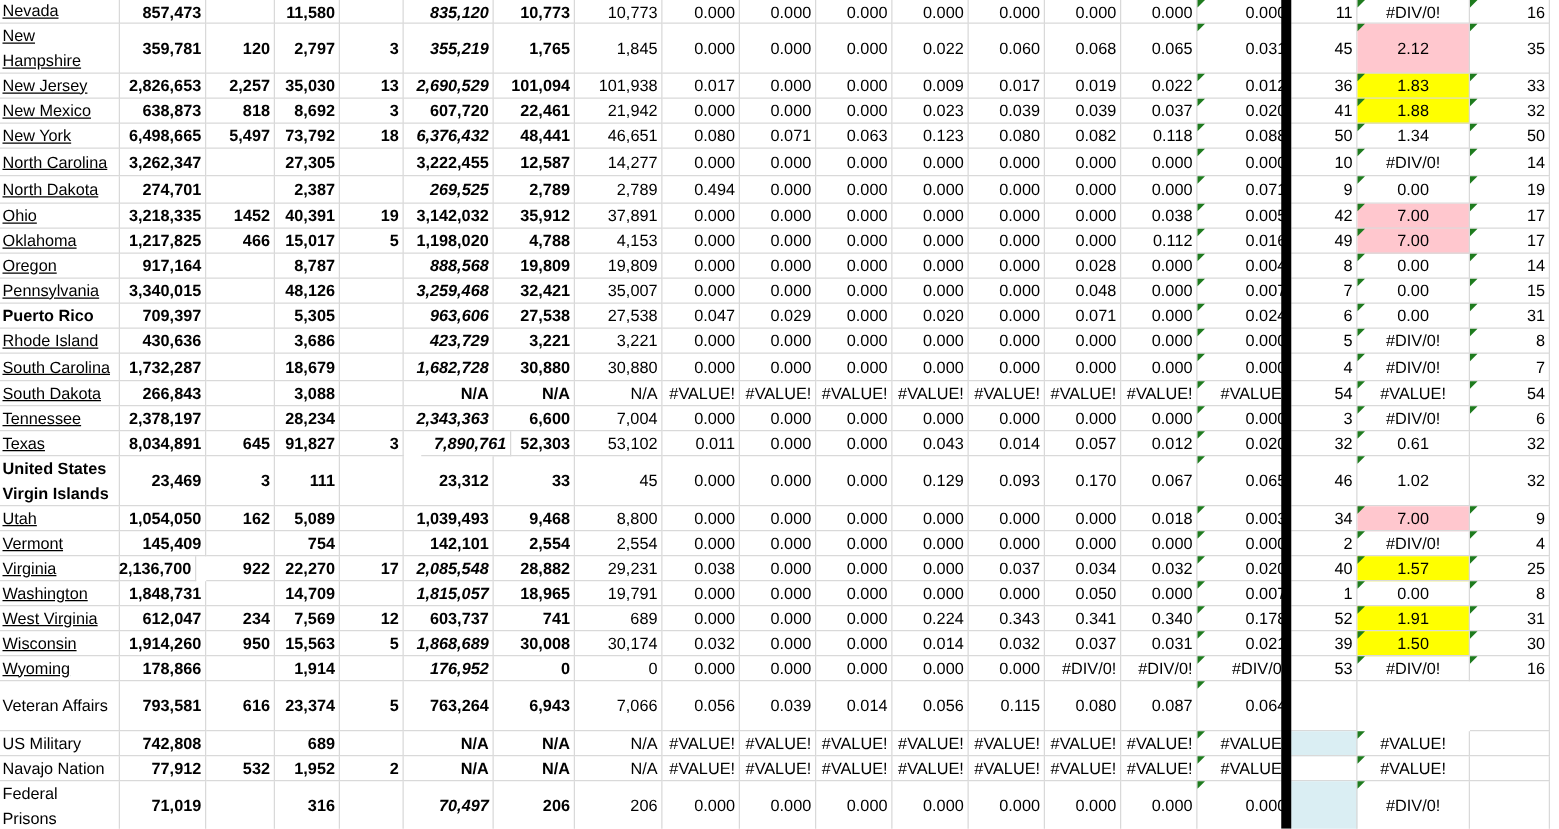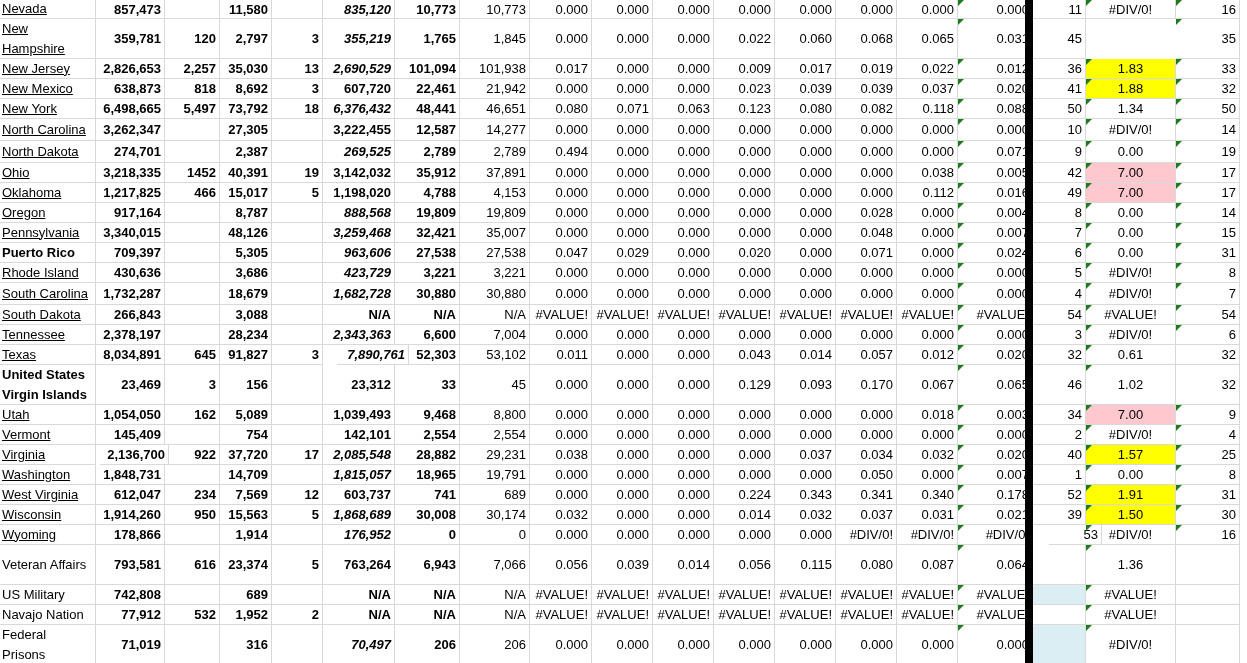--- a/index.html
+++ b/index.html
@@ -59,20 +59,21 @@
       <div class="cell num" style="left: 460px; width: 70px; height: 40px; font-weight: normal;">1,845</div>
       <div class="cell num" style="left: 530px; width: 62px; height: 40px; font-weight: normal;">0.000</div>
       <div class="cell num" style="left: 592px; width: 61px; height: 40px; font-weight: normal;">0.000</div>
       <div class="cell num" style="left: 653px; width: 61px; height: 40px; font-weight: normal;">0.000</div>
       <div class="cell num" style="left: 714px; width: 61px; height: 40px; font-weight: normal;">0.022</div>
       <div class="cell num" style="left: 775px; width: 61px; height: 40px; font-weight: normal;">0.060</div>
       <div class="cell num" style="left: 836px; width: 61px; height: 40px; font-weight: normal;">0.068</div>
       <div class="cell num" style="left: 897px; width: 61px; height: 40px; font-weight: normal;">0.065</div>
       <div class="cell num tri" style="left: 958px; width: 75px; height: 40px;">0.031</div>
       <div class="cell num" style="left: 1033px; width: 53px; height: 40px;">45</div>
+      <div class="cell ctr pink tri" style="left: 1086px; width: 90px; height: 40px;">2.12</div>
       <div class="cell num tri" style="left: 1176px; width: 64px; height: 40px;">35</div>
     </div>
     <div class="row" style="top: 59px; height: 20px;">
       <div class="cell name link" style="left: 0px; width: 96px; height: 20px;">New Jersey</div>
       <div class="cell num b" style="left: 96px; width: 69px; height: 20px;">2,826,653</div>
       <div class="cell num b" style="left: 165px; width: 55px; height: 20px;">2,257</div>
       <div class="cell num b" style="left: 220px; width: 52px; height: 20px;">35,030</div>
       <div class="cell num b" style="left: 272px; width: 51px; height: 20px;">13</div>
       <div class="cell num b i" style="left: 323px; width: 72px; height: 20px;">2,690,529</div>
       <div class="cell num b" style="left: 395px; width: 65px; height: 20px;">101,094</div>
@@ -380,21 +381,21 @@
       <div class="cell num" style="left: 897px; width: 61px; height: 20px; font-weight: normal;">0.012</div>
       <div class="cell num tri" style="left: 958px; width: 75px; height: 20px;">0.020</div>
       <div class="cell num" style="left: 1033px; width: 53px; height: 20px;">32</div>
       <div class="cell ctr tri" style="left: 1086px; width: 90px; height: 20px;">0.61</div>
       <div class="cell num" style="left: 1176px; width: 64px; height: 20px;">32</div>
     </div>
     <div class="row" style="top: 365px; height: 40px;">
       <div class="cell name b" style="left: 0px; width: 96px; height: 40px;">United States Virgin Islands</div>
       <div class="cell num b" style="left: 96px; width: 69px; height: 40px;">23,469</div>
       <div class="cell num b" style="left: 165px; width: 55px; height: 40px;">3</div>
-      <div class="cell num b" style="left: 220px; width: 52px; height: 40px;">156</div>
+      <div class="cell num b" style="left: 220px; width: 52px; height: 40px;">111</div>
       <div class="cell num b" style="left: 272px; width: 51px; height: 40px;"></div>
       <div class="cell num b" style="left: 323px; width: 72px; height: 40px;">23,312</div>
       <div class="cell num b" style="left: 395px; width: 65px; height: 40px;">33</div>
       <div class="cell num" style="left: 460px; width: 70px; height: 40px; font-weight: normal;">45</div>
       <div class="cell num" style="left: 530px; width: 62px; height: 40px; font-weight: normal;">0.000</div>
       <div class="cell num" style="left: 592px; width: 61px; height: 40px; font-weight: normal;">0.000</div>
       <div class="cell num" style="left: 653px; width: 61px; height: 40px; font-weight: normal;">0.000</div>
       <div class="cell num" style="left: 714px; width: 61px; height: 40px; font-weight: normal;">0.129</div>
       <div class="cell num" style="left: 775px; width: 61px; height: 40px; font-weight: normal;">0.093</div>
       <div class="cell num" style="left: 836px; width: 61px; height: 40px; font-weight: normal;">0.170</div>
@@ -441,23 +442,23 @@
       <div class="cell num" style="left: 775px; width: 61px; height: 20px; font-weight: normal;">0.000</div>
       <div class="cell num" style="left: 836px; width: 61px; height: 20px; font-weight: normal;">0.000</div>
       <div class="cell num" style="left: 897px; width: 61px; height: 20px; font-weight: normal;">0.000</div>
       <div class="cell num tri" style="left: 958px; width: 75px; height: 20px;">0.000</div>
       <div class="cell num" style="left: 1033px; width: 53px; height: 20px;">2</div>
       <div class="cell ctr tri" style="left: 1086px; width: 90px; height: 20px;">#DIV/0!</div>
       <div class="cell num tri" style="left: 1176px; width: 64px; height: 20px;">4</div>
     </div>
     <div class="row" style="top: 445px; height: 20px;">
       <div class="cell name link" style="left: 0px; width: 96px; height: 20px;">Virginia</div>
-      <div class="cell num b" style="left: 100px; width: 69px; height: 20px;">2,136,700</div>
+      <div class="cell num b" style="left: 88px; width: 69px; height: 20px;">2,136,700</div>
       <div class="cell num b" style="left: 165px; width: 55px; height: 20px;">922</div>
-      <div class="cell num b" style="left: 220px; width: 52px; height: 20px;">37,720</div>
+      <div class="cell num b" style="left: 220px; width: 52px; height: 20px;">22,270</div>
       <div class="cell num b" style="left: 272px; width: 51px; height: 20px;">17</div>
       <div class="cell num b i" style="left: 323px; width: 72px; height: 20px;">2,085,548</div>
       <div class="cell num b" style="left: 395px; width: 65px; height: 20px;">28,882</div>
       <div class="cell num" style="left: 460px; width: 70px; height: 20px; font-weight: normal;">29,231</div>
       <div class="cell num" style="left: 530px; width: 62px; height: 20px; font-weight: normal;">0.038</div>
       <div class="cell num" style="left: 592px; width: 61px; height: 20px; font-weight: normal;">0.000</div>
       <div class="cell num" style="left: 653px; width: 61px; height: 20px; font-weight: normal;">0.000</div>
       <div class="cell num" style="left: 714px; width: 61px; height: 20px; font-weight: normal;">0.000</div>
       <div class="cell num" style="left: 775px; width: 61px; height: 20px; font-weight: normal;">0.037</div>
       <div class="cell num" style="left: 836px; width: 61px; height: 20px; font-weight: normal;">0.034</div>
@@ -540,21 +541,21 @@
       <div class="cell num b" style="left: 395px; width: 65px; height: 20px;">0</div>
       <div class="cell num" style="left: 460px; width: 70px; height: 20px; font-weight: normal;">0</div>
       <div class="cell num" style="left: 530px; width: 62px; height: 20px; font-weight: normal;">0.000</div>
       <div class="cell num" style="left: 592px; width: 61px; height: 20px; font-weight: normal;">0.000</div>
       <div class="cell num" style="left: 653px; width: 61px; height: 20px; font-weight: normal;">0.000</div>
       <div class="cell num" style="left: 714px; width: 61px; height: 20px; font-weight: normal;">0.000</div>
       <div class="cell num" style="left: 775px; width: 61px; height: 20px; font-weight: normal;">0.000</div>
       <div class="cell num" style="left: 836px; width: 61px; height: 20px; font-weight: normal;">#DIV/0!</div>
       <div class="cell num" style="left: 897px; width: 61px; height: 20px; font-weight: normal;">#DIV/0!</div>
       <div class="cell num tri" style="left: 958px; width: 75px; height: 20px;">#DIV/0!</div>
-      <div class="cell num" style="left: 1033px; width: 53px; height: 20px; margin-left: 16px;">53</div>
+      <div class="cell num" style="left: 1033px; width: 53px; height: 20px;">53</div>
       <div class="cell ctr tri" style="left: 1086px; width: 90px; height: 20px;">#DIV/0!</div>
       <div class="cell num tri" style="left: 1176px; width: 64px; height: 20px;">16</div>
     </div>
     <div class="row" style="top: 545px; height: 40px;">
       <div class="cell name" style="left: 0px; width: 96px; height: 40px;">Veteran Affairs</div>
       <div class="cell num b" style="left: 96px; width: 69px; height: 40px;">793,581</div>
       <div class="cell num b" style="left: 165px; width: 55px; height: 40px;">616</div>
       <div class="cell num b" style="left: 220px; width: 52px; height: 40px;">23,374</div>
       <div class="cell num b" style="left: 272px; width: 51px; height: 40px;">5</div>
       <div class="cell num b" style="left: 323px; width: 72px; height: 40px;">763,264</div>
@@ -562,21 +563,20 @@
       <div class="cell num" style="left: 460px; width: 70px; height: 40px; font-weight: normal;">7,066</div>
       <div class="cell num" style="left: 530px; width: 62px; height: 40px; font-weight: normal;">0.056</div>
       <div class="cell num" style="left: 592px; width: 61px; height: 40px; font-weight: normal;">0.039</div>
       <div class="cell num" style="left: 653px; width: 61px; height: 40px; font-weight: normal;">0.014</div>
       <div class="cell num" style="left: 714px; width: 61px; height: 40px; font-weight: normal;">0.056</div>
       <div class="cell num" style="left: 775px; width: 61px; height: 40px; font-weight: normal;">0.115</div>
       <div class="cell num" style="left: 836px; width: 61px; height: 40px; font-weight: normal;">0.080</div>
       <div class="cell num" style="left: 897px; width: 61px; height: 40px; font-weight: normal;">0.087</div>
       <div class="cell num tri" style="left: 958px; width: 75px; height: 40px;">0.064</div>
       <div class="cell num" style="left: 1033px; width: 53px; height: 40px;"></div>
-      <div class="cell ctr tri" style="left: 1086px; width: 90px; height: 40px;">1.36</div>
       <div class="cell num" style="left: 1176px; width: 64px; height: 40px;"></div>
     </div>
     <div class="row" style="top: 585px; height: 20px;">
       <div class="cell name" style="left: 0px; width: 96px; height: 20px;">US Military</div>
       <div class="cell num b" style="left: 96px; width: 69px; height: 20px;">742,808</div>
       <div class="cell num b" style="left: 165px; width: 55px; height: 20px;"></div>
       <div class="cell num b" style="left: 220px; width: 52px; height: 20px;">689</div>
       <div class="cell num b" style="left: 272px; width: 51px; height: 20px;"></div>
       <div class="cell num b" style="left: 323px; width: 72px; height: 20px;">N/A</div>
       <div class="cell num b" style="left: 395px; width: 65px; height: 20px;">N/A</div>

